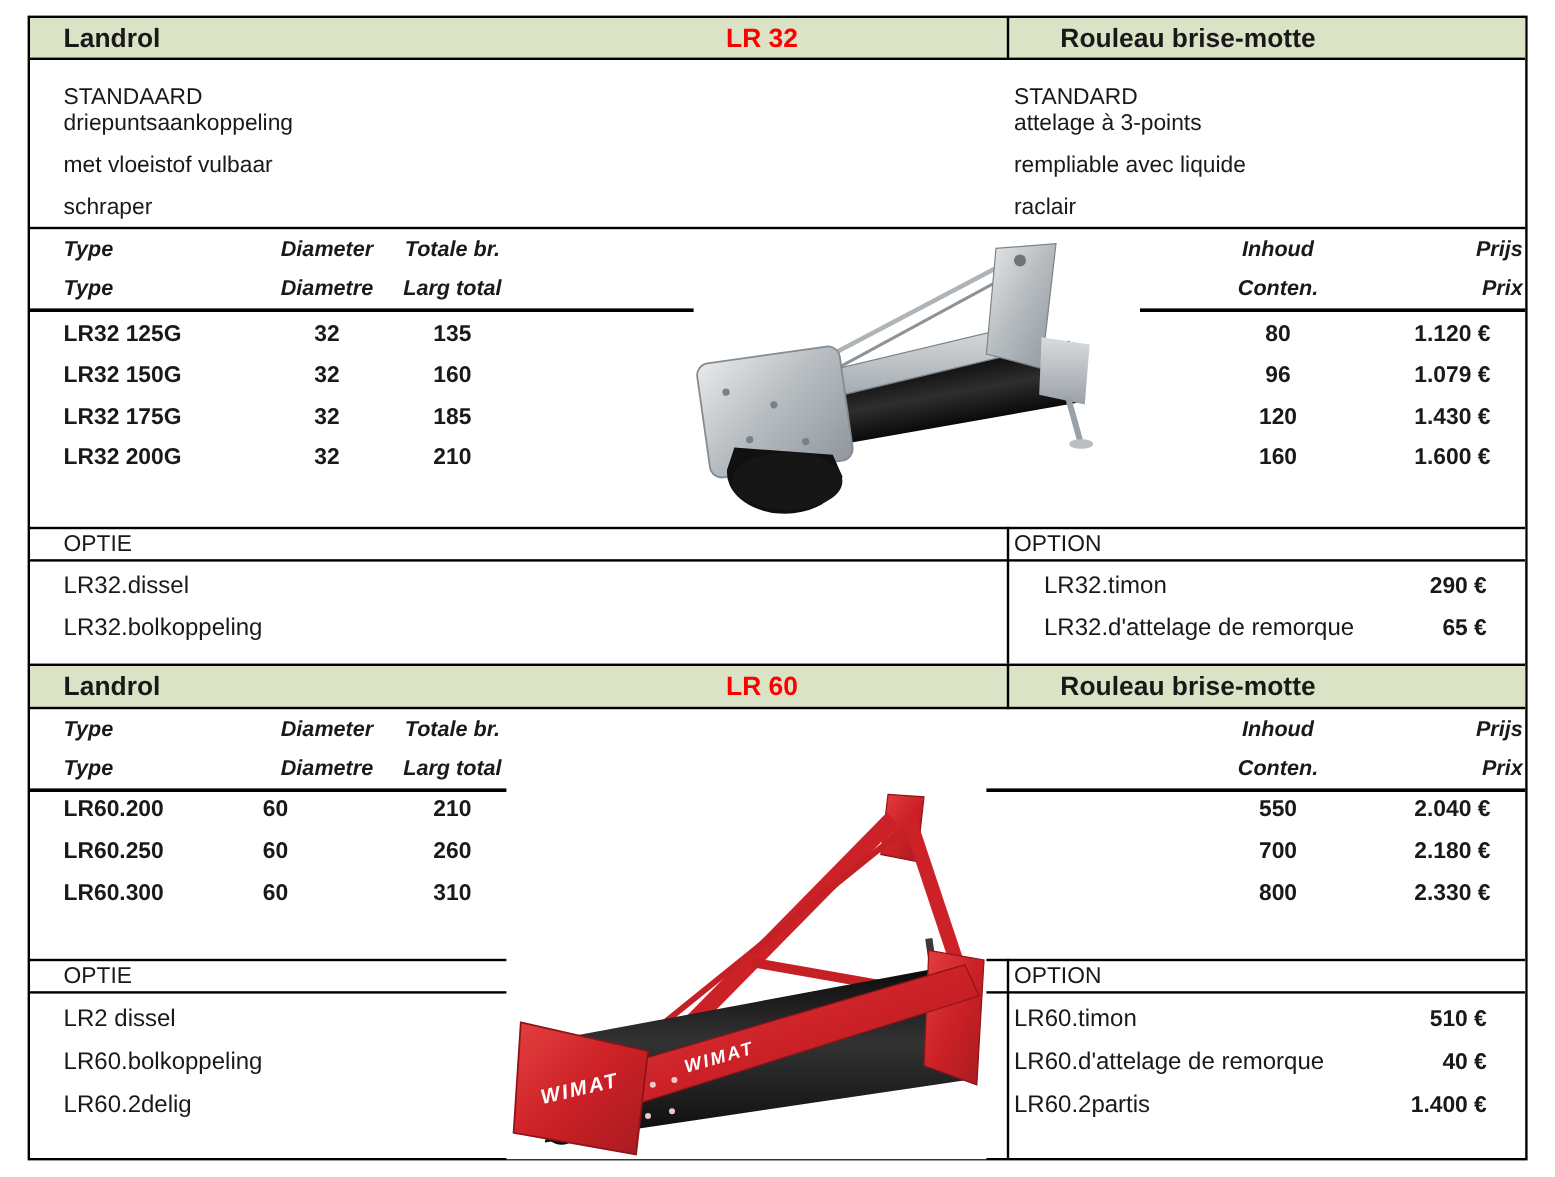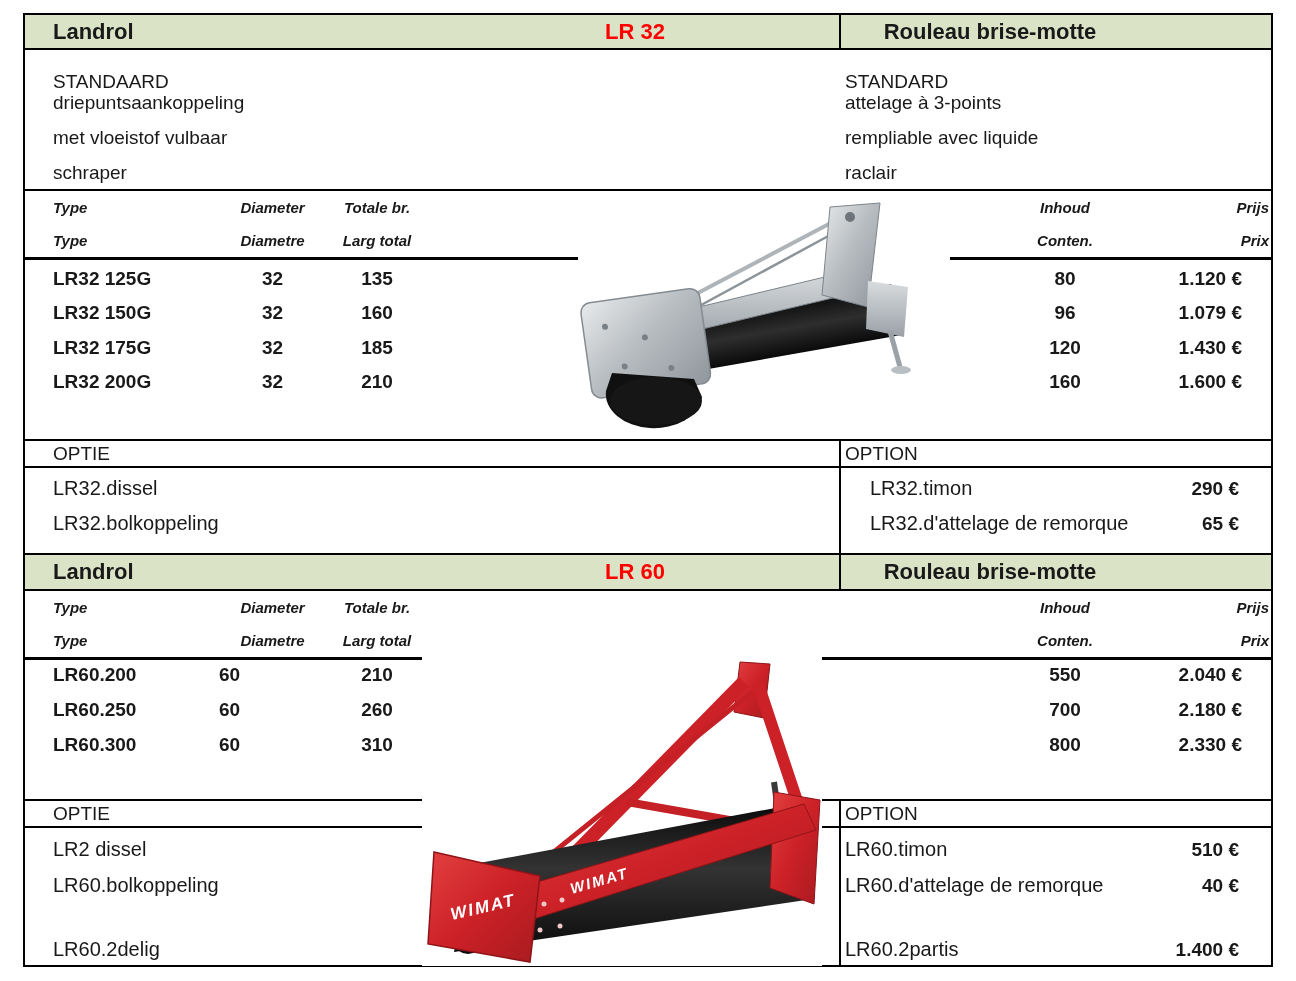--- a/index.html
+++ b/index.html
@@ -5,21 +5,21 @@
   html,body{margin:0;padding:0;background:#ffffff;}
   body{font-family:"Liberation Sans","DejaVu Sans",sans-serif;color:#191919;}
   .sheet{position:relative;width:1296px;height:981px;background:#ffffff;overflow:hidden;}
   .tbl{position:absolute;left:23px;top:13px;width:1250px;height:954px;border:2.5px solid #000;box-sizing:border-box;background:#fff;}
   .row{position:absolute;left:0;right:0;}
   .cell{position:absolute;top:0;bottom:0;white-space:nowrap;}
   .band{background:#dbe3c6;border-bottom:2px solid #000;box-sizing:border-box;}
   .band .cell{font-size:22px;font-weight:bold;line-height:34px;}
   .model{color:#ff0000;}
   .body-txt{font-size:19px;line-height:35px;}
-  .th{font-size:15px;font-weight:bold;font-style:italic;line-height:33px;}
+  .th{font-size:18px;font-weight:bold;font-style:italic;line-height:33px;}
   .td{font-size:19px;font-weight:bold;line-height:34px;}
   .opt-txt{font-size:20px;line-height:35px;}
   .opt-price{font-size:19px;font-weight:bold;line-height:35px;text-align:right;}
   .sep{position:absolute;left:0;right:0;border-top:2px solid #000;}
   .sep-med{position:absolute;left:0;right:0;border-top:3px solid #000;}
   .vdiv{position:absolute;border-left:2px solid #000;width:0;}
   .optband{border-top:2px solid #000;border-bottom:2px solid #000;box-sizing:border-box;background:#fff;}
   .optband .cell{font-size:19px;line-height:26px;}
   .photo{position:absolute;background:#ffffff;z-index:4;}
   
@@ -179,21 +179,21 @@
     <div class="row" style="top:817px;height:35px;">
       <span class="cell c-type opt-txt">LR2 dissel</span>
       <span class="cell c-fr opt-txt fr-clip">LR60.timon</span>
       <span class="cell c-optprice opt-price">510 €</span>
     </div>
     <div class="row" style="top:853px;height:35px;">
       <span class="cell c-type opt-txt">LR60.bolkoppeling</span>
       <span class="cell c-fr opt-txt fr-clip">LR60.d'attelage de remorque</span>
       <span class="cell c-optprice opt-price">40 €</span>
     </div>
-    <div class="row" style="top:889px;height:35px;margin-top:28px;">
+    <div class="row" style="top:889px;height:35px;">
       <span class="cell c-type opt-txt">LR60.2delig</span>
       <span class="cell c-fr opt-txt fr-clip">LR60.2partis</span>
       <span class="cell c-optprice opt-price">1.400 €</span>
     </div>
     <div class="vdiv" style="left:814px;top:784px;height:167px;"></div>
 
     <div class="photo" style="left:553px;top:180px;width:372px;height:240px;">
       <svg width="372" height="240" viewBox="0 0 372 240">
         <defs>
           <linearGradient id="g-steel" x1="0" y1="0" x2="1" y2="1">

